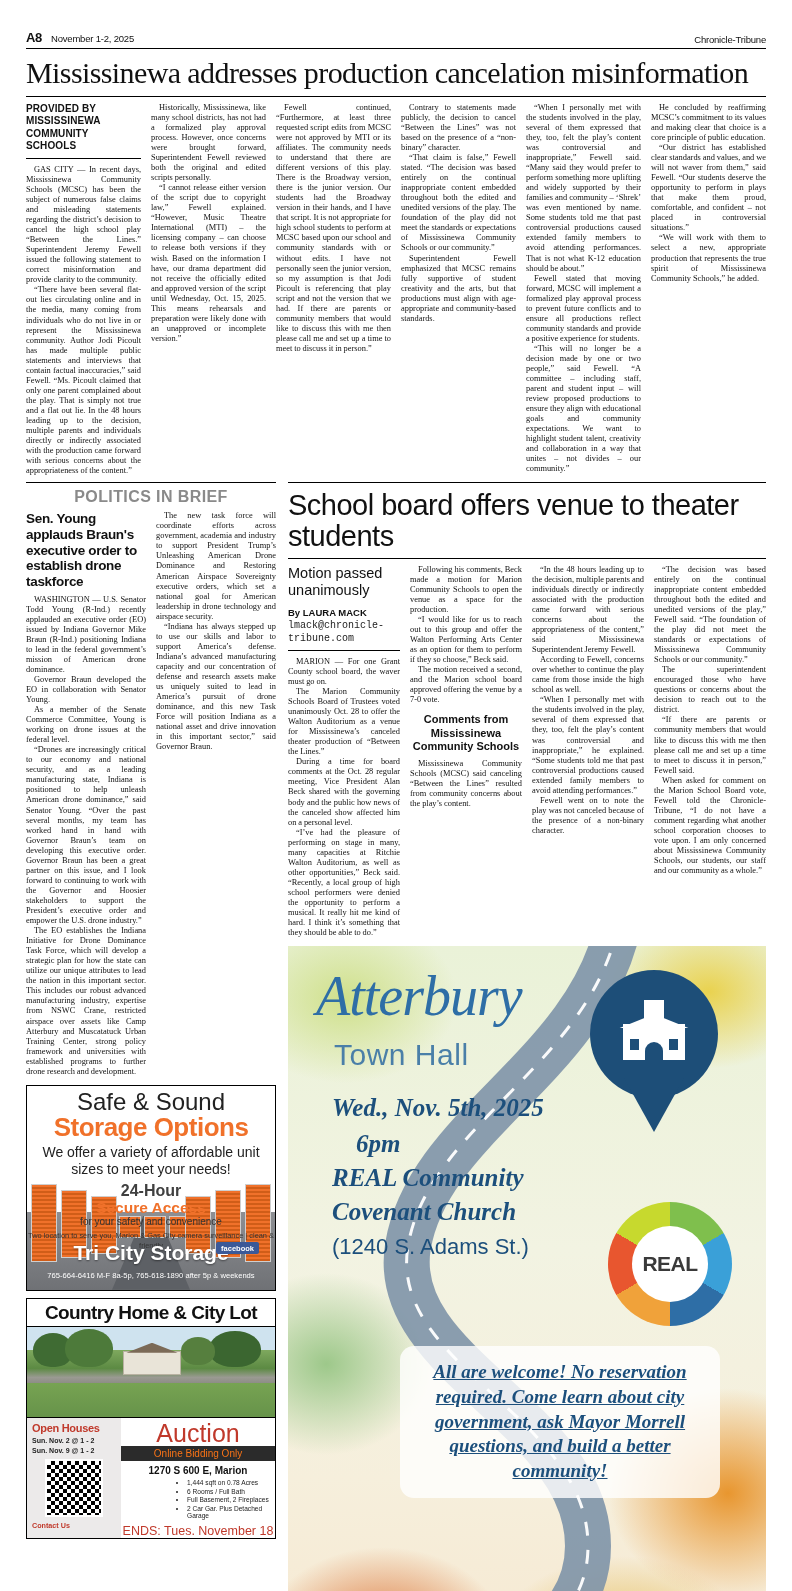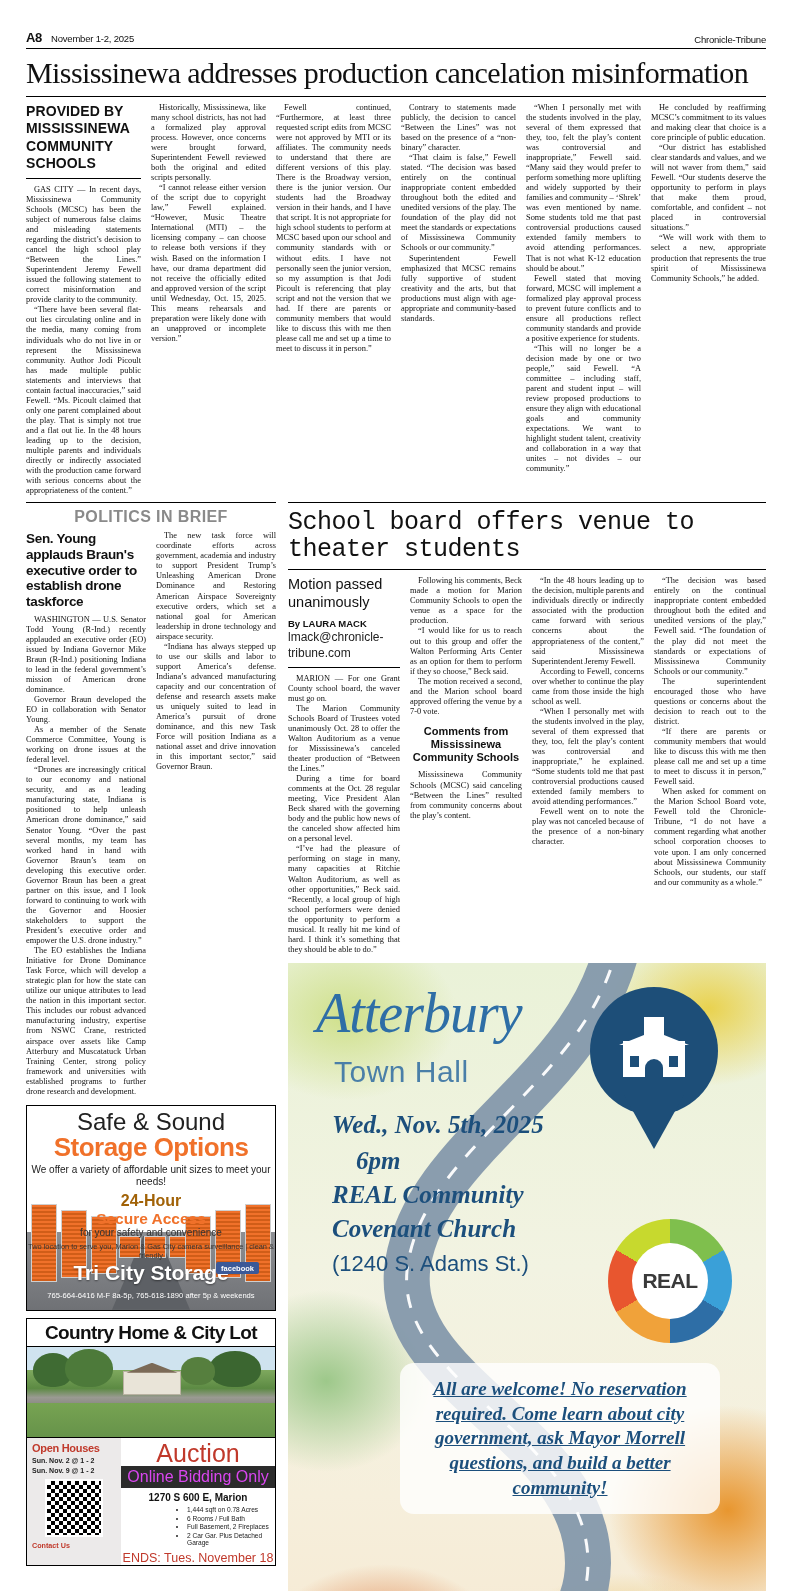--- a/index.html
+++ b/index.html
@@ -23,36 +23,36 @@
   .rule-thick { border-top:1.6px solid #000; }
   .rule-thin { border-top:0.8px solid #000; }
 
   
   h1.headline {
     font-family:"Liberation Serif", serif;
     font-weight:400; font-size:30px; line-height:1.06;
     margin:8px 0 7px 0; letter-spacing:-0.6px;
   }
   h1.headline2 {
-    font-family:Liberation Mono, monospace;
-    font-weight:400; font-size:25px; line-height:1.06;
+    font-family:Liberation Sans, sans-serif;
+    font-weight:400; font-size:29px; line-height:1.06;
     margin:7px 0 6px 0; letter-spacing:-0.5px;
   }
   .deck {
     font-family:"Liberation Sans", sans-serif;
     font-size:14.5px; line-height:1.2; font-weight:400; color:#111;
     margin-bottom:7px;
   }
   .byline-kicker {
     font-family:"Liberation Sans", sans-serif;
-    font-weight:bold; font-size:14px; line-height:1.25;
+    font-weight:bold; font-size:10px; line-height:1.25;
     letter-spacing:0.1px; margin-bottom:4px;
   }
   .byline { font-family:"Liberation Sans", sans-serif; font-weight:bold; font-size:9.5px; line-height:1.3;}
-  .byemail { font-family:Liberation Sans, sans-serif; font-size:12px; line-height:1.3; color:#222; }
+  .byemail { font-family:Liberation Mono, monospace; font-size:10px; line-height:1.3; color:#222; }
   .hr-under-by { border-top:0.8px solid #000; margin:5px 0 6px 0; }
 
   
   .cols { display:flex; gap:10px; }
   .col { flex:1 1 0; min-width:0; }
   p.body {
     font-family:"Liberation Serif", serif;
     font-size:8.4px; line-height:10.05px;
     text-align:justify; text-indent:8px;
     margin:0;
@@ -83,22 +83,22 @@
   .lower { display:flex; gap:12px; margin-top:6px; }
   .left-rail { width:250px; flex:0 0 250px; }
   .right-main { flex:1 1 auto; min-width:0; }
 
   
   .ad { border:1px solid #000; position:relative; overflow:hidden; background:#fff; }
   .tri { height:206px; position:relative; background:#fff; }
   .tri-top { position:relative; z-index:3; text-align:center; padding-top:4px; }
   .tri-t1 { font-family:"Liberation Sans", sans-serif; font-size:24px; color:#222; line-height:1; }
   .tri-t2 { font-family:"Liberation Sans", sans-serif; font-size:26px; font-weight:bold; color:#f0712a; line-height:1.05; letter-spacing:-0.5px; }
-  .tri-t3 { font-family:"Liberation Sans", sans-serif; font-size:10px; color:#222; line-height:1.2; margin-top:3px; }
-  .tri-t4 { font-family:"Liberation Sans", sans-serif; font-size:16px; font-weight:bold; color:#a16207; line-height:1.1; margin-top:4px; }
+  .tri-t3 { font-family:"Liberation Sans", sans-serif; font-size:14px; color:#222; line-height:1.2; margin-top:3px; }
+  .tri-t4 { font-family:"Liberation Sans", sans-serif; font-size:16px; font-weight:bold; color:#404040; line-height:1.1; margin-top:4px; }
   .tri-t5 { font-family:"Liberation Sans", sans-serif; font-size:15.5px; font-weight:bold; color:#f0712a; line-height:1.1; }
   .tri-t6 { font-family:"Liberation Sans", sans-serif; font-size:10px; color:#333; line-height:1.2; }
   .tri-t7 { font-family:"Liberation Sans", sans-serif; font-size:7.4px; color:#333; line-height:1.25; margin-top:3px; }
   .tri-scene { position:absolute; left:0; right:0; bottom:0; height:110px; z-index:1; }
   .tri-floor { position:absolute; left:0; right:0; bottom:0; height:78px; background:linear-gradient(#8d8f93,#6f7175); }
   .tri-floor:after{ content:""; position:absolute; left:50%; transform:translateX(-50%); bottom:0; width:78px; height:74px; background:#5d6065; clip-path:polygon(40% 0,60% 0,100% 100%,0 100%); }
   .bay { position:absolute; bottom:24px; width:26px; background:#fff; border:1px solid #cfcfcf; }
   .bay i { display:block; background:repeating-linear-gradient(#f0712a,#f0712a 2px,#d05d18 2px,#d05d18 4px); }
   .tri-name { position:absolute; z-index:4; left:0; right:0; bottom:26px; text-align:center;
       font-family:"Liberation Sans", sans-serif; font-weight:bold; font-size:21px; color:#fff; line-height:1.02;
@@ -119,21 +119,21 @@
   .house:before{ content:""; position:absolute; left:-4px; right:-4px; top:-9px; height:10px; background:#7b6a57; clip-path:polygon(10% 100%,50% 0,90% 100%); }
   .ness-body { display:flex; }
   .ness-left { width:94px; flex:0 0 94px; background:#eceaea; padding:4px 5px 2px 5px; }
   .ness-right { flex:1 1 auto; }
   .oh { font-family:"Liberation Sans", sans-serif; font-weight:bold; font-size:11px; color:#c0392b; letter-spacing:-0.3px;}
   .ohd { font-family:"Liberation Sans", sans-serif; font-weight:bold; font-size:7px; color:#222; margin-top:3px;}
   .qr { width:58px; height:58px; margin:5px auto 4px auto; background:
       repeating-conic-gradient(#000 0% 25%, #fff 0% 50%) 0 0/8px 8px; border:2px solid #fff; }
   .cu { font-family:"Liberation Sans", sans-serif; font-weight:bold; font-size:7.2px; color:#c0392b; }
   .auction { font-family:"Liberation Sans", sans-serif; font-size:25px; color:#c0392b; text-align:center; line-height:1.05; padding:2px 0 0 0;}
-  .obo { background:#2b2b2b; color:#d946ef; font-family:"Liberation Sans", sans-serif; font-size:16px; text-align:center; padding:2px 0; }
+  .obo { background:#2b2b2b; color:#f97316; font-family:"Liberation Sans", sans-serif; font-size:10px; text-align:center; padding:2px 0; }
   .addr { font-family:"Liberation Sans", sans-serif; font-weight:bold; font-size:10px; text-align:center; margin-top:4px; }
   .feats { font-family:"Liberation Sans", sans-serif; font-size:6.6px; margin:3px 0 0 26px; color:#222;}
   .feats li { margin:1.5px 0; }
   .ends { font-family:"Liberation Sans", sans-serif; font-size:12.5px; color:#c0392b; text-align:center; margin-top:5px; line-height:1.15;}
 
   
   .tth { position:relative; height:760px; overflow:hidden;
      background:
        radial-gradient(ellipse 160px 120px at 12% 7%, #cfe08a 0%, rgba(207,224,138,0) 70%),
        radial-gradient(ellipse 150px 110px at 88% 6%, #e9d24f 0%, rgba(233,210,79,0) 70%),

